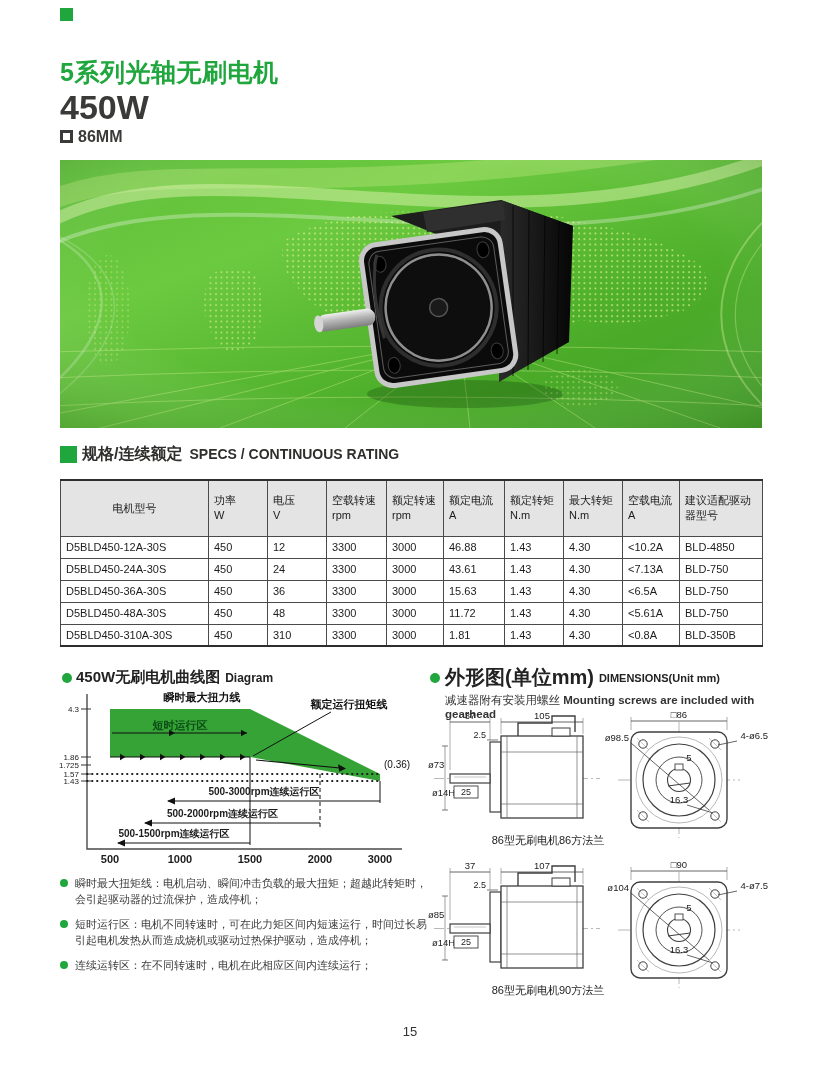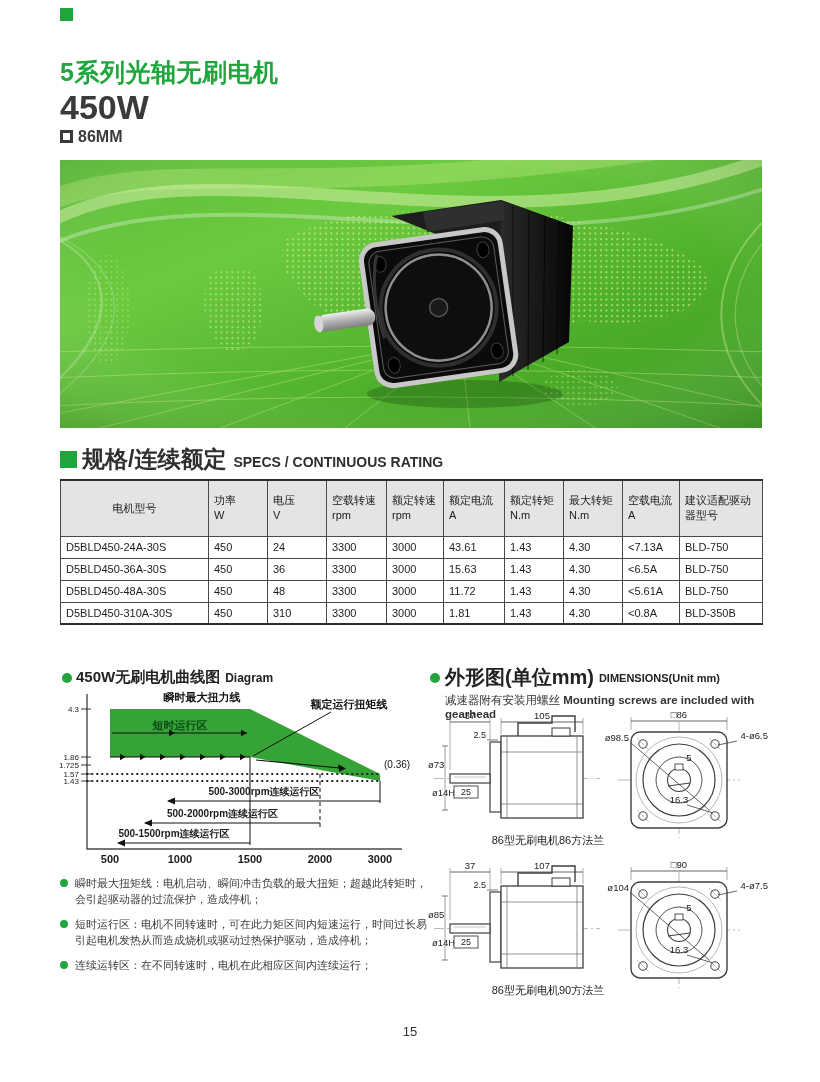--- a/index.html
+++ b/index.html
@@ -13,21 +13,21 @@
   .hdr .series { font-size:25px; font-weight:bold; color:#1fa63c; letter-spacing:.5px; }
   .hdr .power { font-size:34px; font-weight:bold; color:#3a3a38; line-height:1.05; margin-top:1px; }
   .hdr .frame { font-size:16px; font-weight:bold; color:#3a3a38; margin-top:2px; display:flex; align-items:center; }
   .hdr .frame .sq { display:inline-block; width:13px; height:13px; border:3px solid #3a3a38; margin-right:5px; }
 
   .banner { position:absolute; left:60px; top:160px; width:702px; height:268px; overflow:hidden; }
   .banner svg { display:block; }
 
   .sec-title { position:absolute; left:60px; top:444px; display:flex; align-items:baseline; }
   .sec-title .sq { width:17px; height:17px; background:#1fa63c; margin-right:5px; align-self:center; }
-  .sec-title .cn { font-size:23px; font-weight:bold; color:#2e2e2c; }
+  .sec-title .cn { font-size:16px; font-weight:bold; color:#2e2e2c; }
   .sec-title .en { font-size:14px; font-weight:bold; color:#2e2e2c; margin-left:7px; }
 
   .tbl-wrap { position:absolute; left:60px; top:479px; width:702px; }
   table.specs { width:702px; border-collapse:collapse; table-layout:fixed; font-size:11px; color:#1c1c1c;padding-left:8px; }
   table.specs th, table.specs td { border:1px solid #4a4a4a; font-weight:normal; text-align:left; padding:2px 5px; }
   table.specs thead th { background:#e4e4e4; height:56px; vertical-align:middle; }
   table.specs thead th.center { text-align:center; }
   table.specs tbody td { height:22px; background:#fff; }
   table.specs { border-top:2px solid #2e2e2e; border-bottom:2px solid #2e2e2e; }
   .th2 div { line-height:1.35; }
@@ -216,20 +216,32 @@
             <th class="th2">
               <div>空载电流</div>
               <div>A</div>
             </th>
             <th class="th2">
               <div>建议适配驱动器型号</div>
             </th>
           </tr>
         </thead>
       <tbody>
+          <tr>
+            <td>D5BLD450-12A-30S</td>
+            <td>450</td>
+            <td>12</td>
+            <td>3300</td>
+            <td>3000</td>
+            <td>46.88</td>
+            <td>1.43</td>
+            <td>4.30</td>
+            <td>&lt;10.2A</td>
+            <td>BLD-4850</td>
+          </tr>
           <tr>
             <td>D5BLD450-24A-30S</td>
             <td>450</td>
             <td>24</td>
             <td>3300</td>
             <td>3000</td>
             <td>43.61</td>
             <td>1.43</td>
             <td>4.30</td>
             <td>&lt;7.13A</td>

